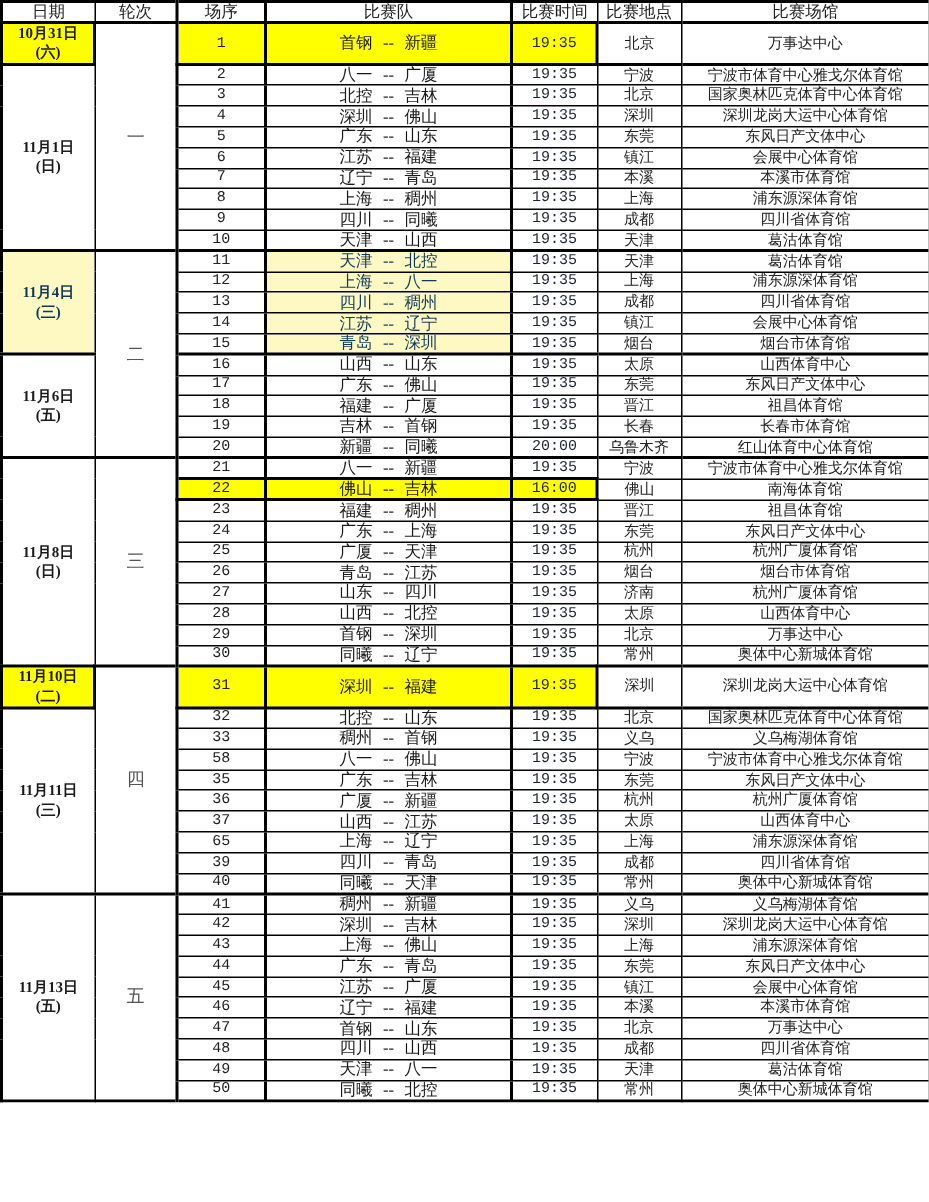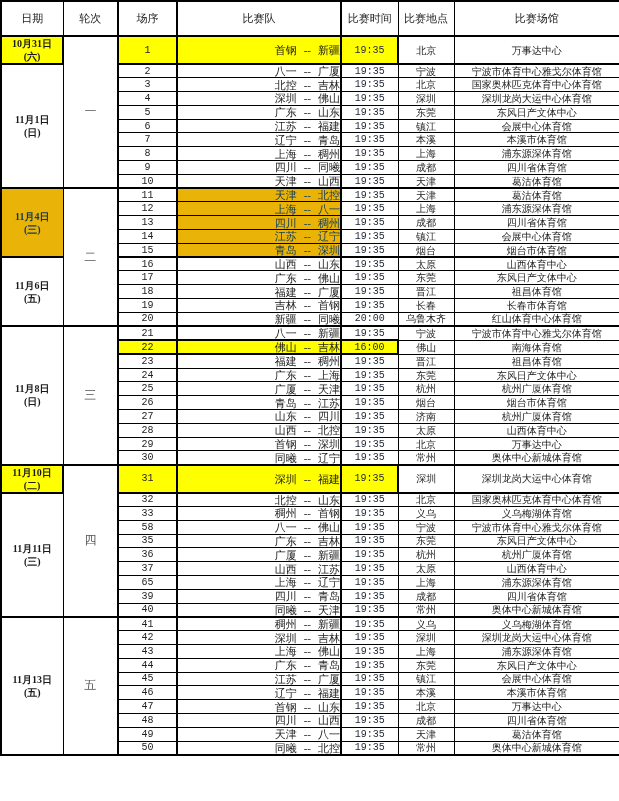--- a/index.html
+++ b/index.html
@@ -1,37 +1,37 @@
 <!DOCTYPE html>
 <html><head>
 <meta charset="utf-8">
 <style>
   html,body{margin:0;padding:0;background:#fff;}
   body{width:619px;font-family:"Liberation Serif","DejaVu Serif",serif;color:#111;}
   table{border-collapse:collapse;table-layout:fixed;width:619px;border:2px solid #000;}
   th,td{border:1px solid #000;padding:0;text-align:center;vertical-align:middle;
         overflow:hidden;white-space:nowrap;line-height:1.1;}
-  thead tr{height:35px;}
+  thead tr{height:14px;}
   thead th{font-size:11px;font-weight:400;border-bottom:2px solid #000;color:#222;}
   tr.normal{height:13.8px;}
   tr.tall{height:27px;}
   tr.gs td{border-top-width:2px;}
   td.c-date{font-size:10px;font-weight:700;line-height:1.3;color:#1a1a1a;}
   td.c-round{font-size:12px;color:#555;}
   td.c-no{font-family:"Liberation Mono","DejaVu Sans Mono",monospace;font-size:10px;color:#222;}
-  td.c-teams{font-size:11px;color:#1a1a1a;text-align:right;}
+  td.c-teams{font-size:11px;color:#1a1a1a;}
   td.c-teams .sep{margin:0 7px;}
   td.c-time{font-family:"Liberation Mono","DejaVu Sans Mono",monospace;font-size:10px;color:#1c2430;}
   td.c-city{font-size:10px;color:#222;}
   td.c-venue{font-size:10px;color:#222;}
   th.h-no,td.c-no{border-left-width:2px;}
   th.h-teams,td.c-teams{border-left-width:2px;}
   th.h-time,td.c-time{border-left-width:2px;}
   .hl-y{background:#ffff00;border-width:2px;}
-  .hl-c{background:#eab308;color:#0d3a5c !important;}
+  .hl-c{background:#fef9c3;color:#0d3a5c !important;}
 </style>
 </head>
 <body>
 
 <div>
   <table>
     <colgroup>
       <col style="width:62px">
         <col style="width:55px">
         <col style="width:59px">

